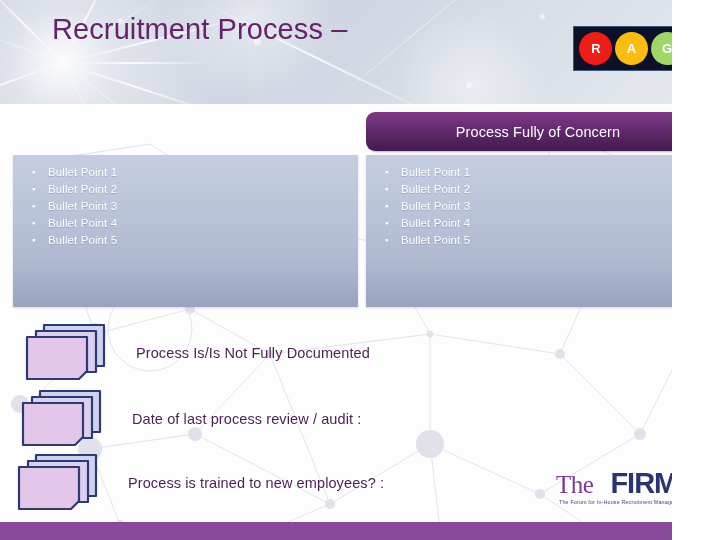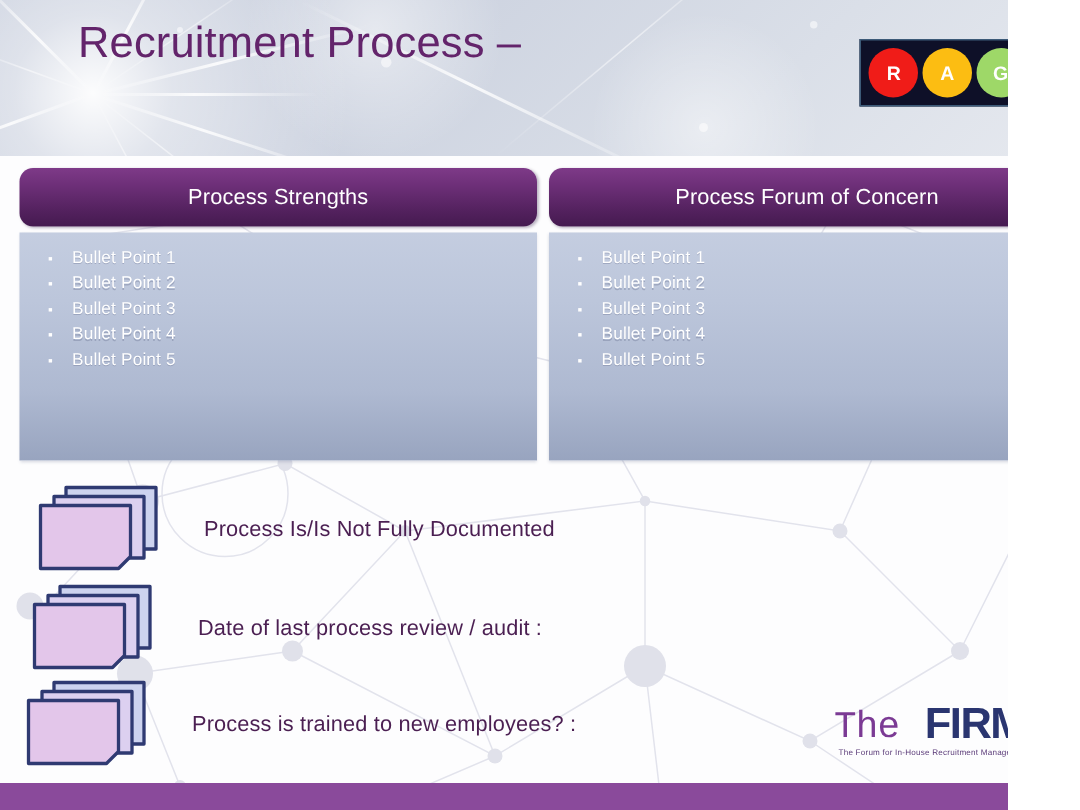--- a/index.html
+++ b/index.html
@@ -214,21 +214,21 @@
     position: absolute;
     left: 556px; top: 465px;
     width: 150px; height: 50px;
   }
   .logo-text-row {
     display: flex;
     align-items: flex-end;
     height: 33px;
   }
   .logo-the {
-    font-family: Liberation Mono, monospace;
+    font-family: Liberation Serif, serif;
     font-size: 25px;
     color: #7b3a94;
     font-weight: 400;
     line-height: 27px;
     letter-spacing: -0.5px;
   }
   .logo-firm {
     font-family: "Liberation Sans", sans-serif;
     font-size: 29px;
     font-weight: bold;
@@ -327,25 +327,22 @@
   <div class="title-wrap">
     <div class="title-line1">Recruitment Process –</div>
   </div>
 
   <div class="rag-box">
     <div class="rag-light rag-r">R</div>
     <div class="rag-light rag-a">A</div>
     <div class="rag-light rag-g">G</div>
   </div>
 
-  <div class="col-head col-head-left">
-    <span class="col-head-label">Process Strengths</span>
-  </div>
   <div class="col-head col-head-right">
-    <span class="col-head-label">Process Forum of Concern</span>
+    <span class="col-head-label">Process Fully of Concern</span>
   </div>
 
   <div class="panel panel-left">
     <div class="bullet-row">
       <span class="bullet-mark">▪</span>
       <span class="bullet-text">Bullet Point 1</span>
     </div>
     <div class="bullet-row">
       <span class="bullet-mark">▪</span>
       <span class="bullet-text">Bullet Point 2</span>

